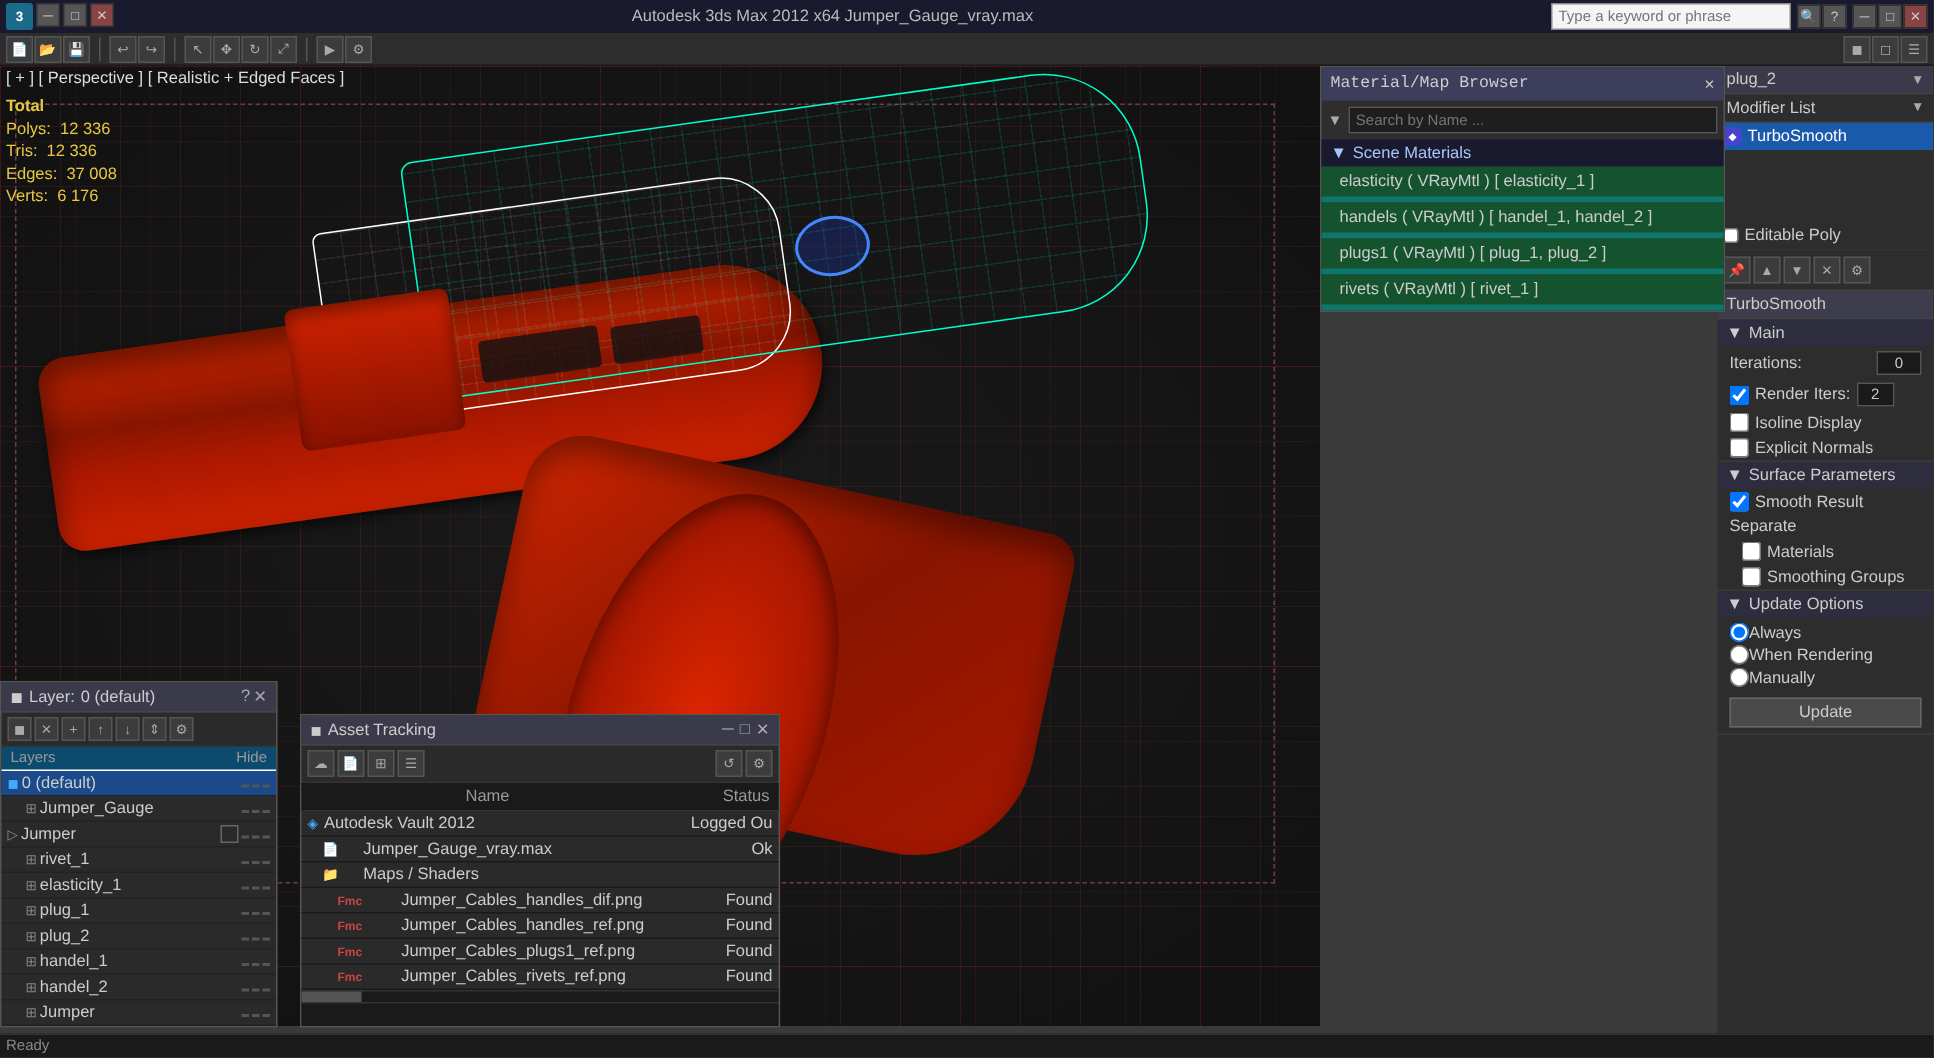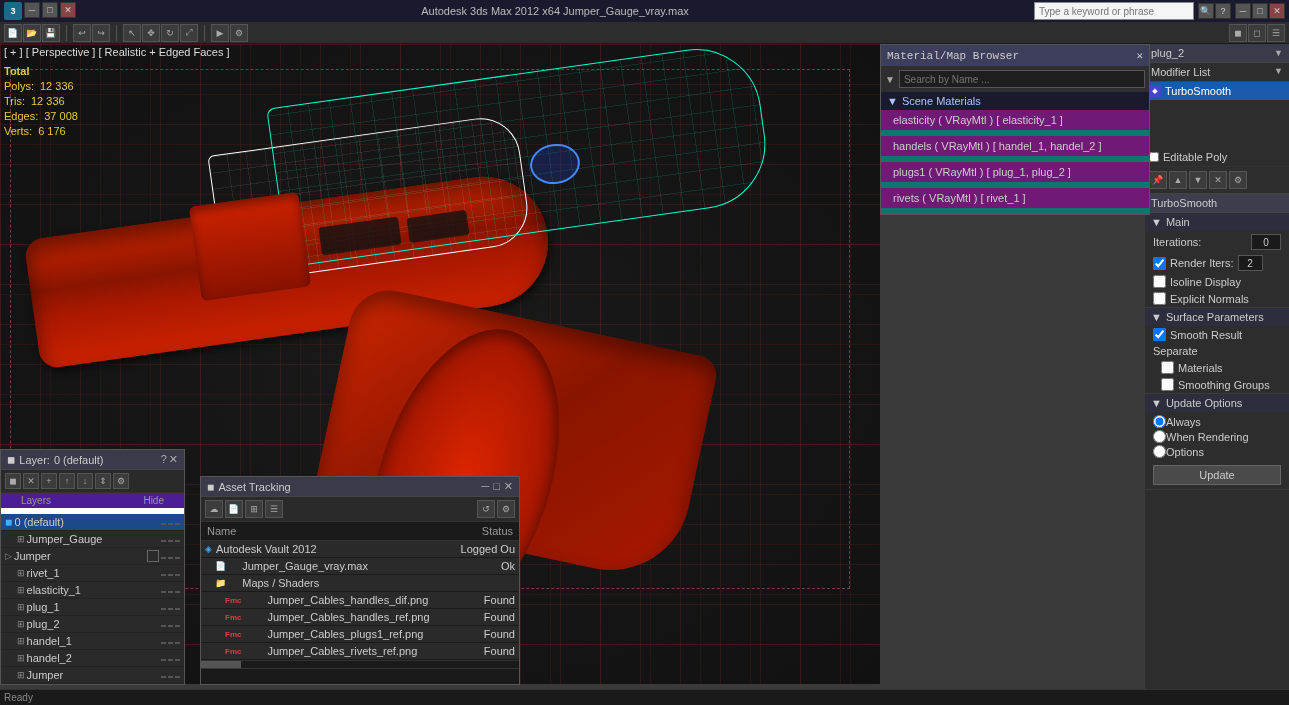--- a/index.html
+++ b/index.html
@@ -159,22 +159,22 @@
       padding: 3px 6px;
       font-size: 11px;
       display: flex;
       align-items: center;
       gap: 4px;
     }
     .mat-item {
       padding: 4px 12px;
       color: #ccc;
       font-size: 11px;
-      border-bottom: 6px solid #0f766e;
-      background: #701a75;
+      border-bottom: 4px solid #0f766e;
+      background: #14532d;
       cursor: pointer;
     }
     .modifier-entry {
       display: flex;
       align-items: center;
       padding: 3px 4px;
       gap: 4px;
       cursor: pointer;
     }
     .modifier-entry.selected { background: #1a5aaa; }
@@ -280,23 +280,23 @@
     }
     .layer-tb-btn {
       width: 16px; height: 16px;
       background: #3c3c3c;
       border: 1px solid #555;
       display: flex; align-items: center; justify-content: center;
       font-size: 9px; color: #aaa; cursor: pointer;
     }
     .layers-col-header {
       display: flex;
-      background: #4c1d95;
-      border-bottom: 6px solid #ffffff;
-      padding: 2px 20px;
+      background: #0c4a6e;
+      border-bottom: 1px solid #ffffff;
+      padding: 2px 6px;
     }
     .layers-col-header .col-name { flex: 1; color: #999; font-size: 10px; }
     .layers-col-header .col-hide { color: #999; font-size: 10px; width: 30px; text-align: right; }
     .layer-item {
       display: flex;
       align-items: center;
       padding: 2px 4px;
       gap: 2px;
       cursor: pointer;
       border-bottom: 1px solid #222;
@@ -347,21 +347,21 @@
       font-size: 9px; color: #aaa; cursor: pointer;
     }
     .asset-col-header {
       display: flex;
       background: #1a1a1a;
       padding: 3px 6px;
       border-bottom: 1px solid #333;
       font-size: 11px;
       color: #999;
     }
-    .asset-col-name { flex: 1; }
+    .asset-col-name { flex: 1; text-align: center; }
     .asset-col-status { width: 70px; text-align: right; }
     .asset-item {
       display: flex;
       align-items: center;
       padding: 2px 4px;
       border-bottom: 1px solid #1a1a1a;
       gap: 4px;
       cursor: pointer;
     }
     .asset-name { flex: 1; font-size: 11px; color: #ccc; }
@@ -643,21 +643,21 @@
       <div class="turbo-radio-row">
         <input type="radio" name="update" checked="" style="">
         <label>Always</label>
       </div>
       <div class="turbo-radio-row">
         <input type="radio" name="update" style="">
         <label>When Rendering</label>
       </div>
       <div class="turbo-radio-row">
         <input type="radio" name="update" style="">
-        <label>Options</label>
+        <label>Manually</label>
       </div>
     </div>
     <div class="turbo-btn">Update</div>
   </div>
 </div>
 
 <div id="layers-panel" style="position:absolute;bottom:20px;left:0;width:185px;background:#2a2a2a;border:1px solid #555;z-index:10;">
   <div id="layers-header" style="background:#3a3a4a;padding:3px 6px;display:flex;align-items:center;justify-content:space-between;border-bottom:1px solid #444;">
     <div style="display:flex;align-items:center;gap:4px;">
       <span style="font-size:10px;">◼</span>

